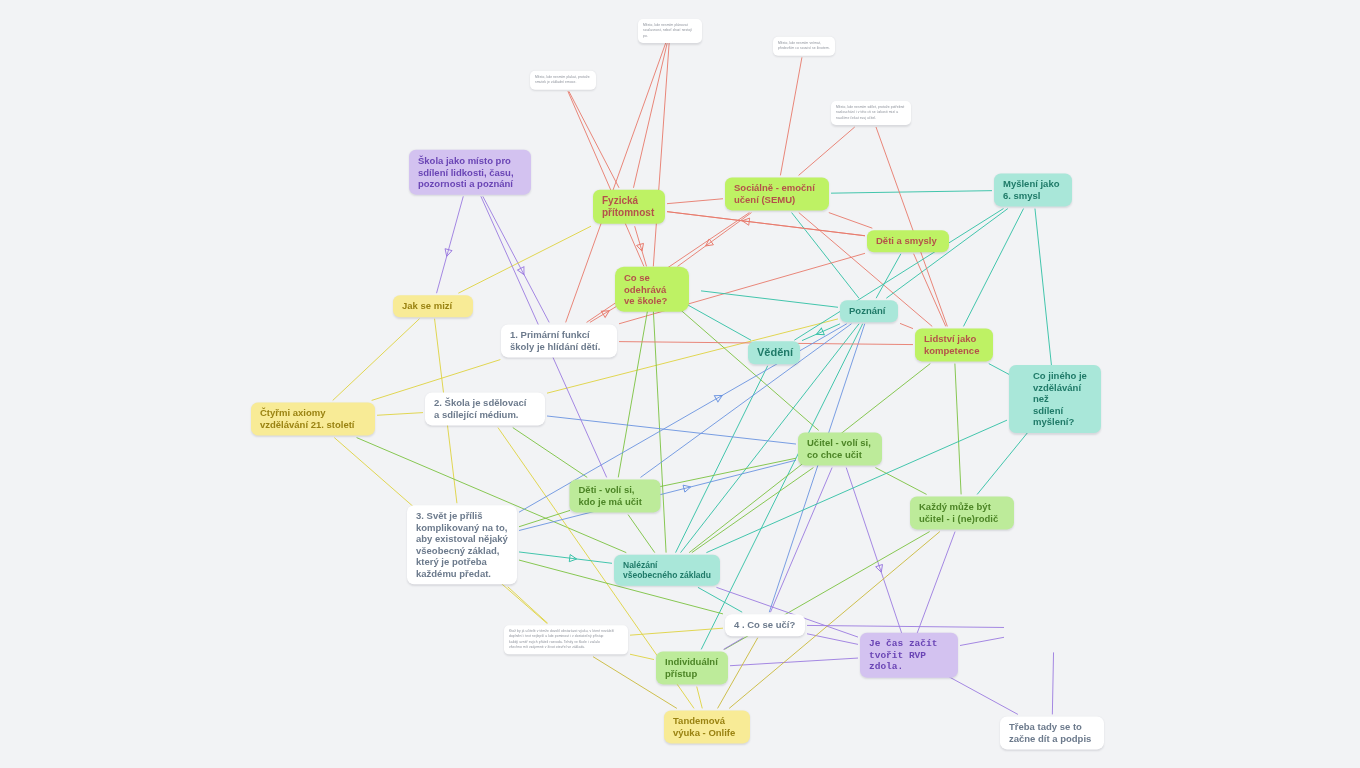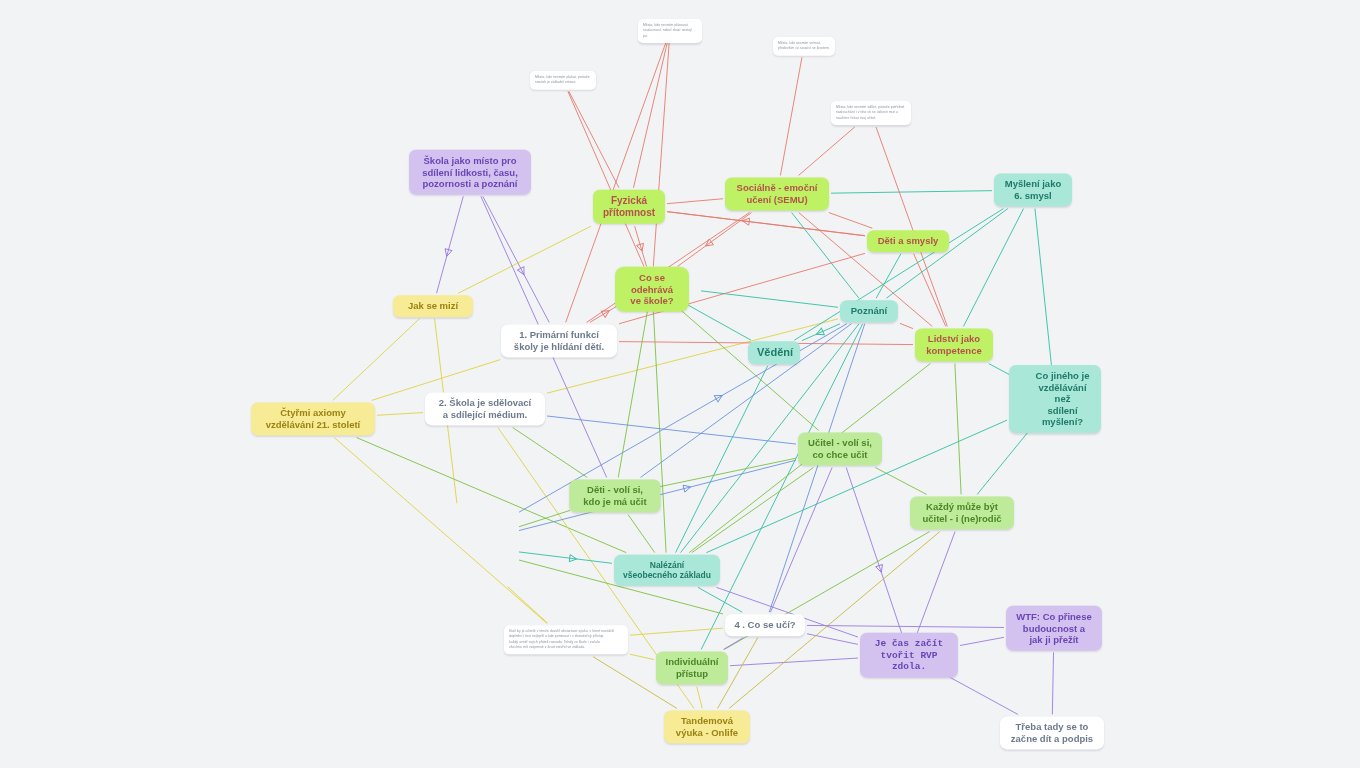--- a/index.html
+++ b/index.html
@@ -20,21 +20,21 @@
     position: absolute;
     left: 0; top: 0;
     width: 1360px;
     height: 768px;
     pointer-events: none;
   }
   .node {
     position: absolute;
     box-sizing: border-box;
     border-radius: 7px;
-    text-align: center;
+    text-align: left;
     font-weight: bold;
     line-height: 1.22;
     padding: 5px 9px;
     transform: translate(-50%, -50%);
     white-space: pre-line;
     box-shadow: 0 1px 2px rgba(40,40,60,0.13);
     z-index: 5;
   }
   .n-pink   { background: #bef264; color: #b4524a; }
   .n-teal   { background: #a9e7d9; color: #1f7a68; }
@@ -189,28 +189,31 @@
     <div class="node n-white" style="left: 485px; top: 409px; width: 120px; font-size: 9.5px;">2. Škola je sdělovací
 a sdílející médium.</div>
     <div class="node n-yellow" style="left: 313px; top: 419px; width: 124px; font-size: 9.5px;">Čtyřmi axiomy
 vzdělávání 21. století</div>
     <div class="node n-green" style="left: 840px; top: 449px; width: 84px; font-size: 9.5px;">Učitel - volí si,
 co chce učit</div>
     <div class="node n-green" style="left: 615px; top: 496px; width: 91px; font-size: 9.5px;">Děti - volí si,
 kdo je má učit</div>
     <div class="node n-green" style="left: 962px; top: 513px; width: 104px; font-size: 9.5px;">Každý může být
 učitel - i (ne)rodič</div>
+    <div class="node n-white" style="left: 462px; top: 545px; width: 110px; font-size: 9.5px;">3. Svět je příliš
+komplikovaný na to,
+aby existoval nějaký
+všeobecný základ,
+který je potřeba
+každému předat.</div>
     <div class="node n-teal" style="left: 667px; top: 570px; width: 106px; font-size: 8.5px;">Nalézání
 všeobecného základu</div>
     <div class="node n-white" style="left: 765px; top: 625px; width: 80px; font-size: 9.5px;">4 . Co se učí?</div>
     <div class="node n-purple" style="left: 909px; top: 655px; width: 98px; font-size: 9.5px; font-family: Liberation Mono, monospace;">Je čas začít
 tvořit RVP zdola.</div>
-    <div class="node n-purple" style="left: 1054px; top: 628px; width: 96px; font-size: 9.5px;">WTF: Co přinese
-budoucnost a
-jak ji přežít</div>
     <div class="node n-green" style="left: 692px; top: 668px; width: 72px; font-size: 9.5px;">Individuální
 přístup</div>
     <div class="node n-yellow" style="left: 707px; top: 727px; width: 86px; font-size: 9.5px;">Tandemová
 výuka - Onlife</div>
     <div class="node n-white" style="left: 1052px; top: 733px; width: 104px; font-size: 9.5px;">Třeba tady se to
 začne dít a podpis</div>
     <div class="n-micro" style="left: 670px; top: 31px; width: 64px;">Město, kde nesmím plánovat
 současnost, neboť druzí nestojí po.</div>
     <div class="n-micro" style="left: 804px; top: 46px; width: 62px;">Město, kde nesmím vnímat,
 především co souvisí se životem.</div>

